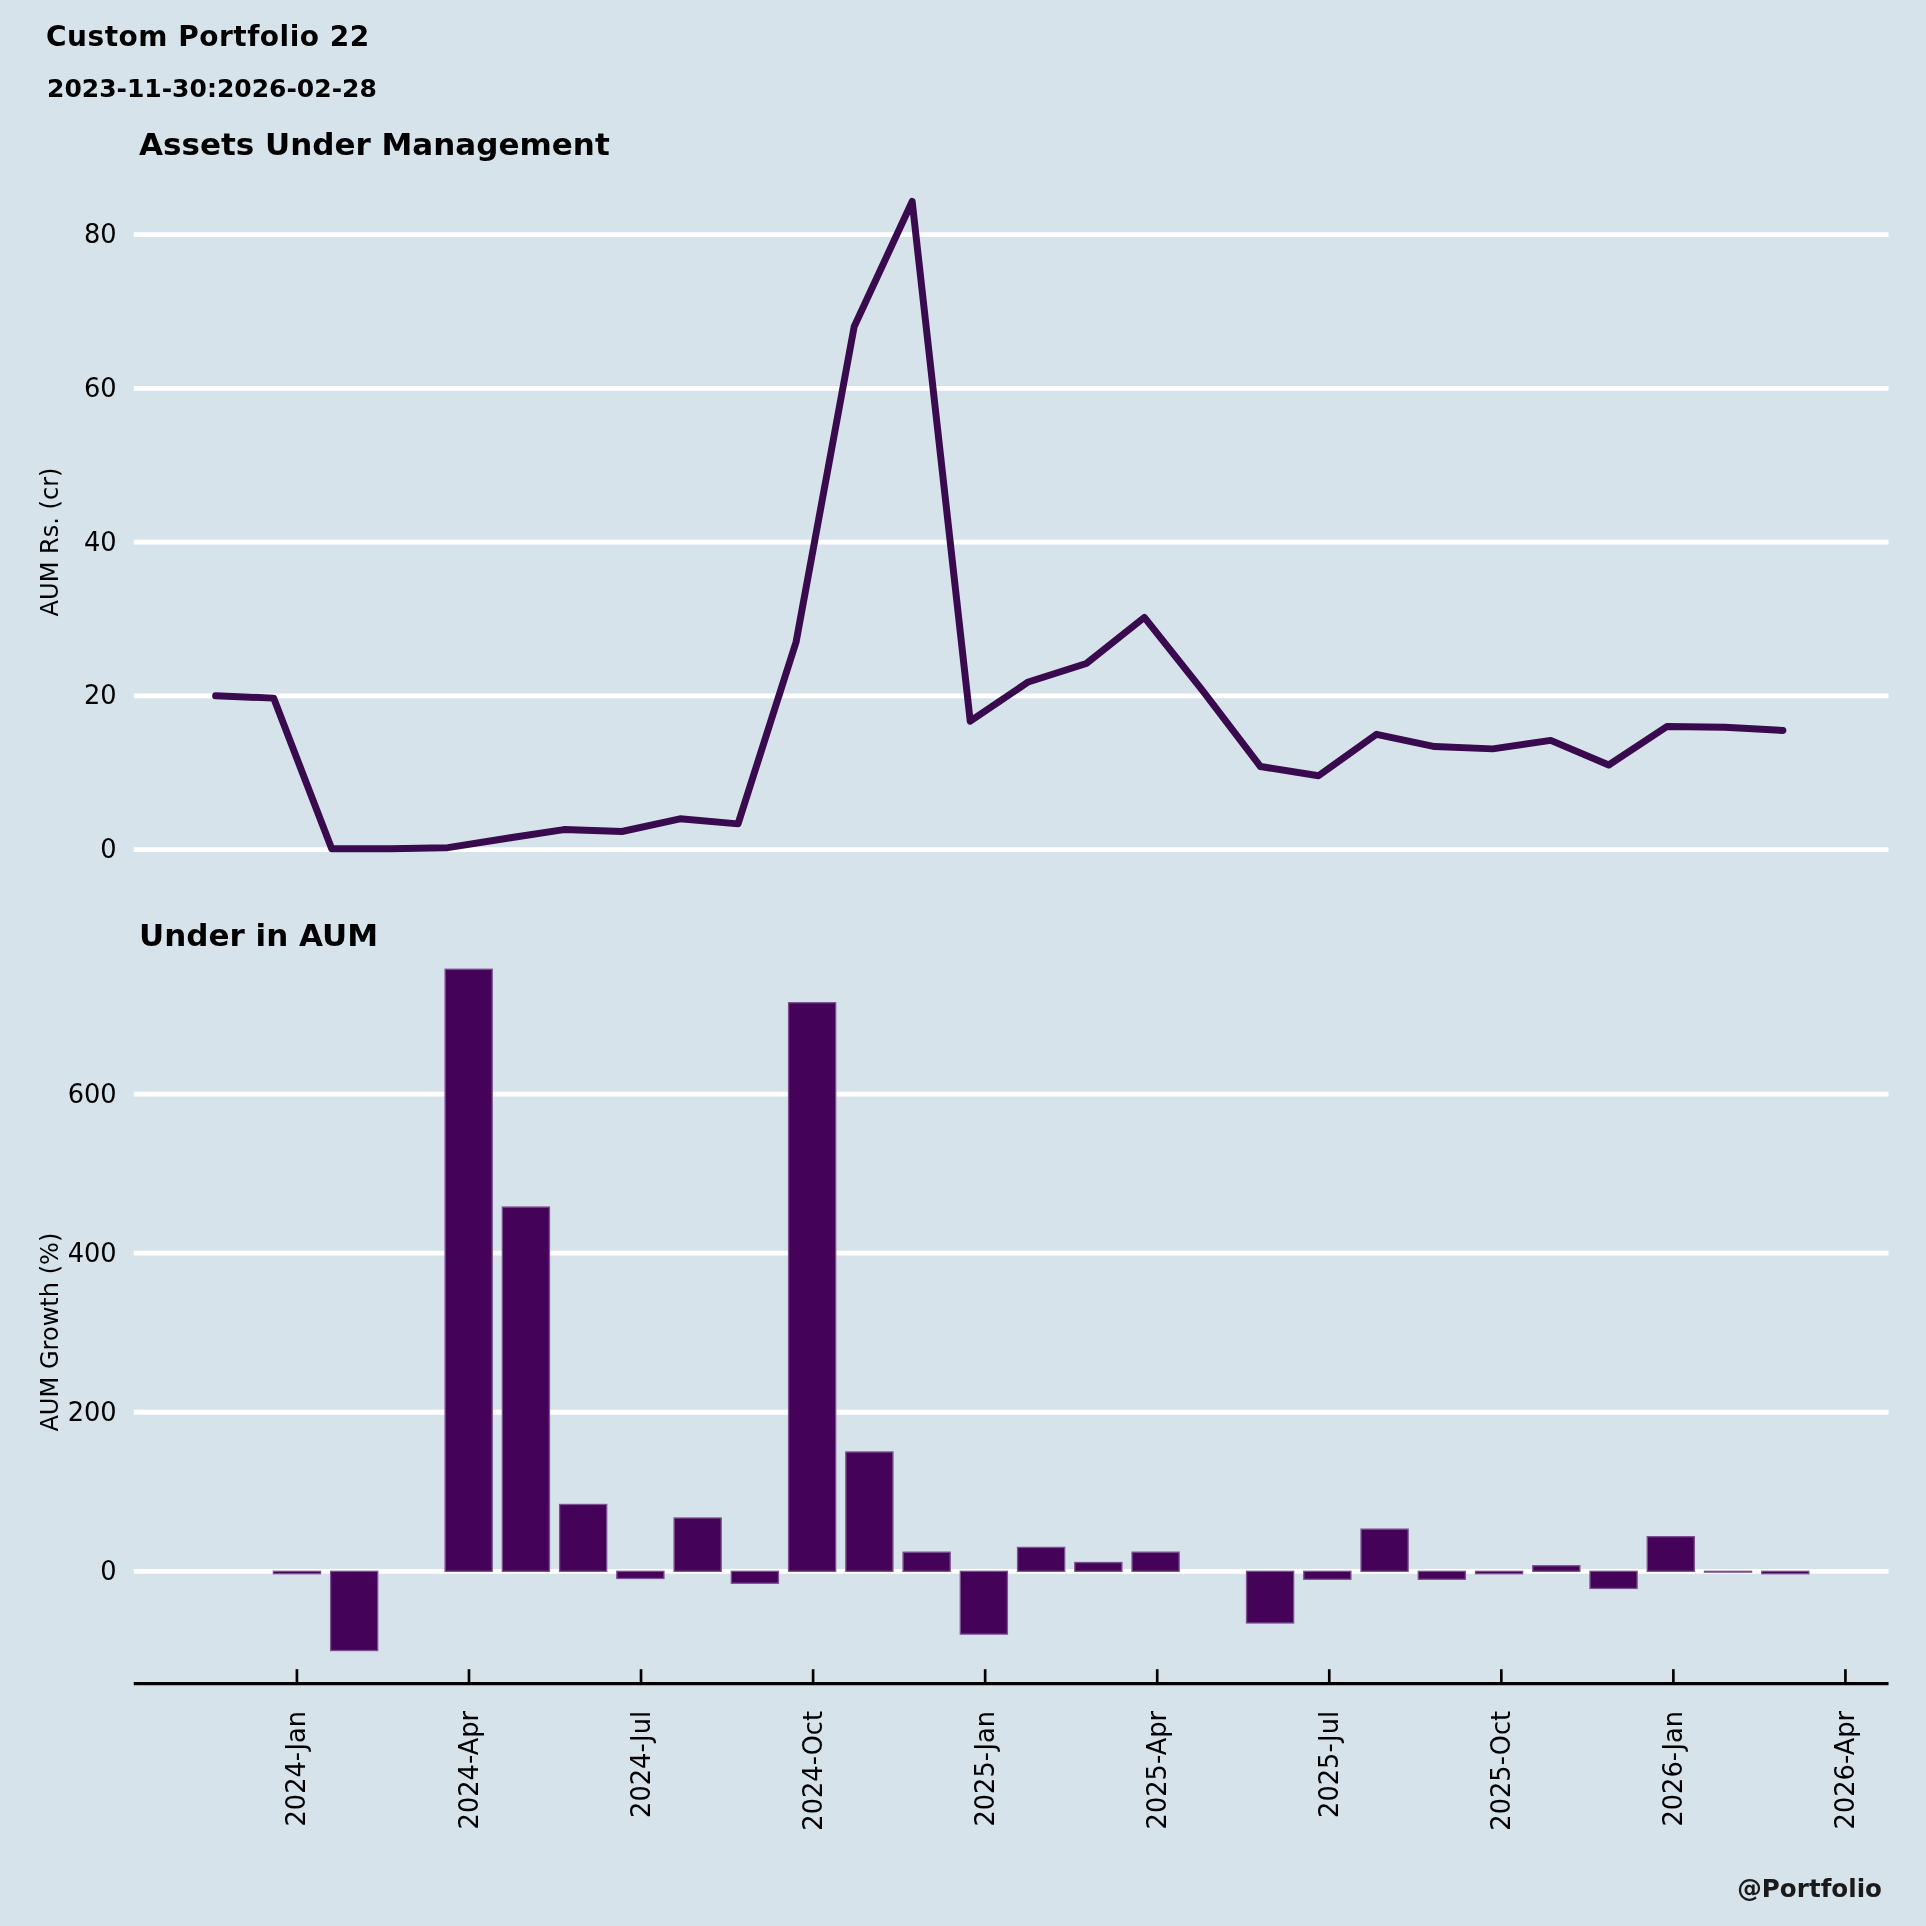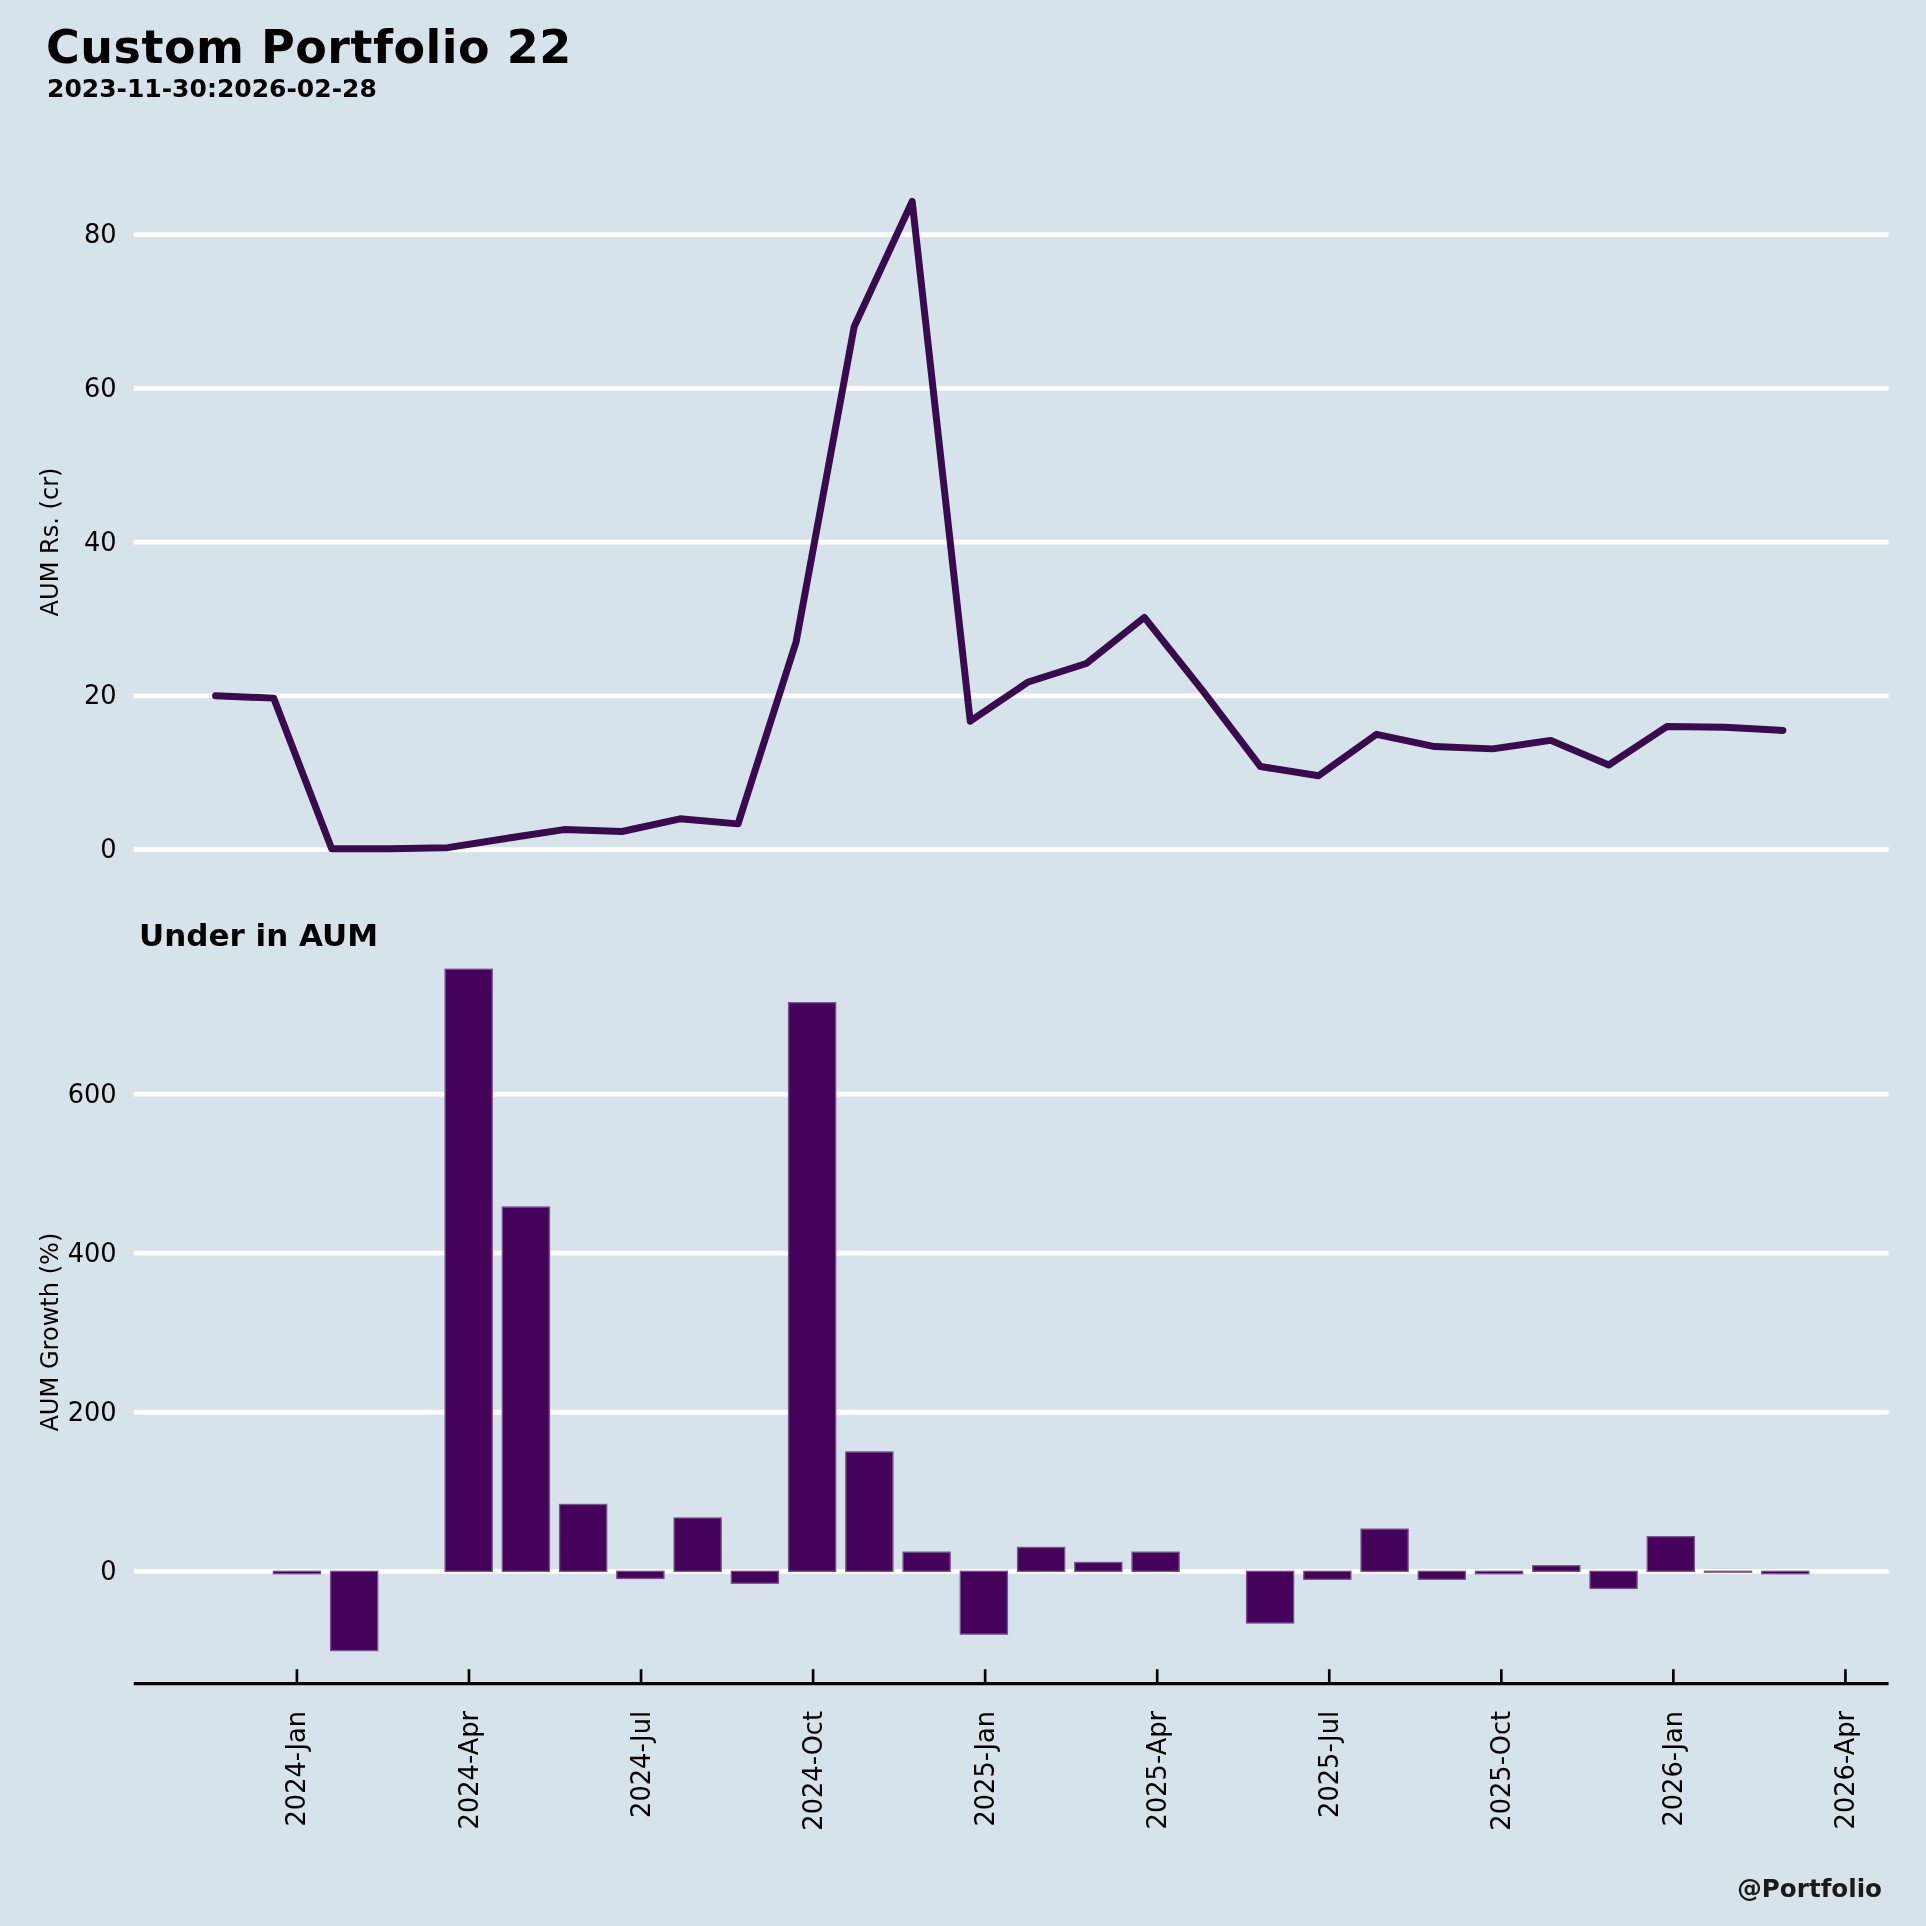--- a/index.html
+++ b/index.html
@@ -1,33 +1,34 @@
 <!DOCTYPE html>
 <html style="font-size:8.6px"><head>
 <meta charset="utf-8">
 <style>
   html,body{margin:0;padding:0;background:#d7e3ea;}
   #canvas{
     position:relative;width:1926px;height:1926px;background:#d7e3ea;
     font-family:"DejaVu Sans","Liberation Sans",sans-serif;overflow:hidden;
   }
   .abs{position:absolute;font-weight:bold;}
-  #page-title{left:46px;top:20.3px;font-size:46px;font-weight:bold;color:#000;letter-spacing:0.5px;}
+  #page-title{left:46px;top:20.3px;font-size:28px;font-weight:bold;color:#000;letter-spacing:0.5px;}
   #page-subtitle{left:47px;top:74px;font-size:25px;color:#000;}
   #chart1-title{left:139px;top:126px;font-size:31px;font-weight:bold;color:#000;}
   #chart2-title{left:139px;top:917px;font-size:31px;font-weight:bold;color:#000;}
   #credit{right:44px;top:1874px;font-size:24.6px;color:#1a1a1a;}
   svg{position:absolute;left:0;top:0;}
 </style>
 </head>
 <body>
 
 <div id="canvas">
   <div id="page-title" class="abs">Custom Portfolio 22</div>
   <div id="page-subtitle" class="abs">2023-11-30:2026-02-28</div>
+  <div id="chart1-title" class="abs">Assets Under Management</div>
   <div id="chart2-title" class="abs">Under in AUM</div>
   <svg id="chart-svg" width="1926" height="1926" viewBox="0 0 3600 3600">
       <line x1="250" y1="1588" x2="3530" y2="1588" stroke="#ffffff" stroke-width="9"></line>
       <text x="218" y="1604" text-anchor="end" font-size="48" fill="#000000">0</text>
       <line x1="250" y1="1300.6" x2="3530" y2="1300.6" stroke="#ffffff" stroke-width="9"></line>
       <text x="218" y="1316.6" text-anchor="end" font-size="48" fill="#000000">20</text>
       <line x1="250" y1="1013.2" x2="3530" y2="1013.2" stroke="#ffffff" stroke-width="9"></line>
       <text x="218" y="1029.2" text-anchor="end" font-size="48" fill="#000000">40</text>
       <line x1="250" y1="725.8000000000001" x2="3530" y2="725.8000000000001" stroke="#ffffff" stroke-width="9"></line>
       <text x="218" y="741.8000000000001" text-anchor="end" font-size="48" fill="#000000">60</text>

